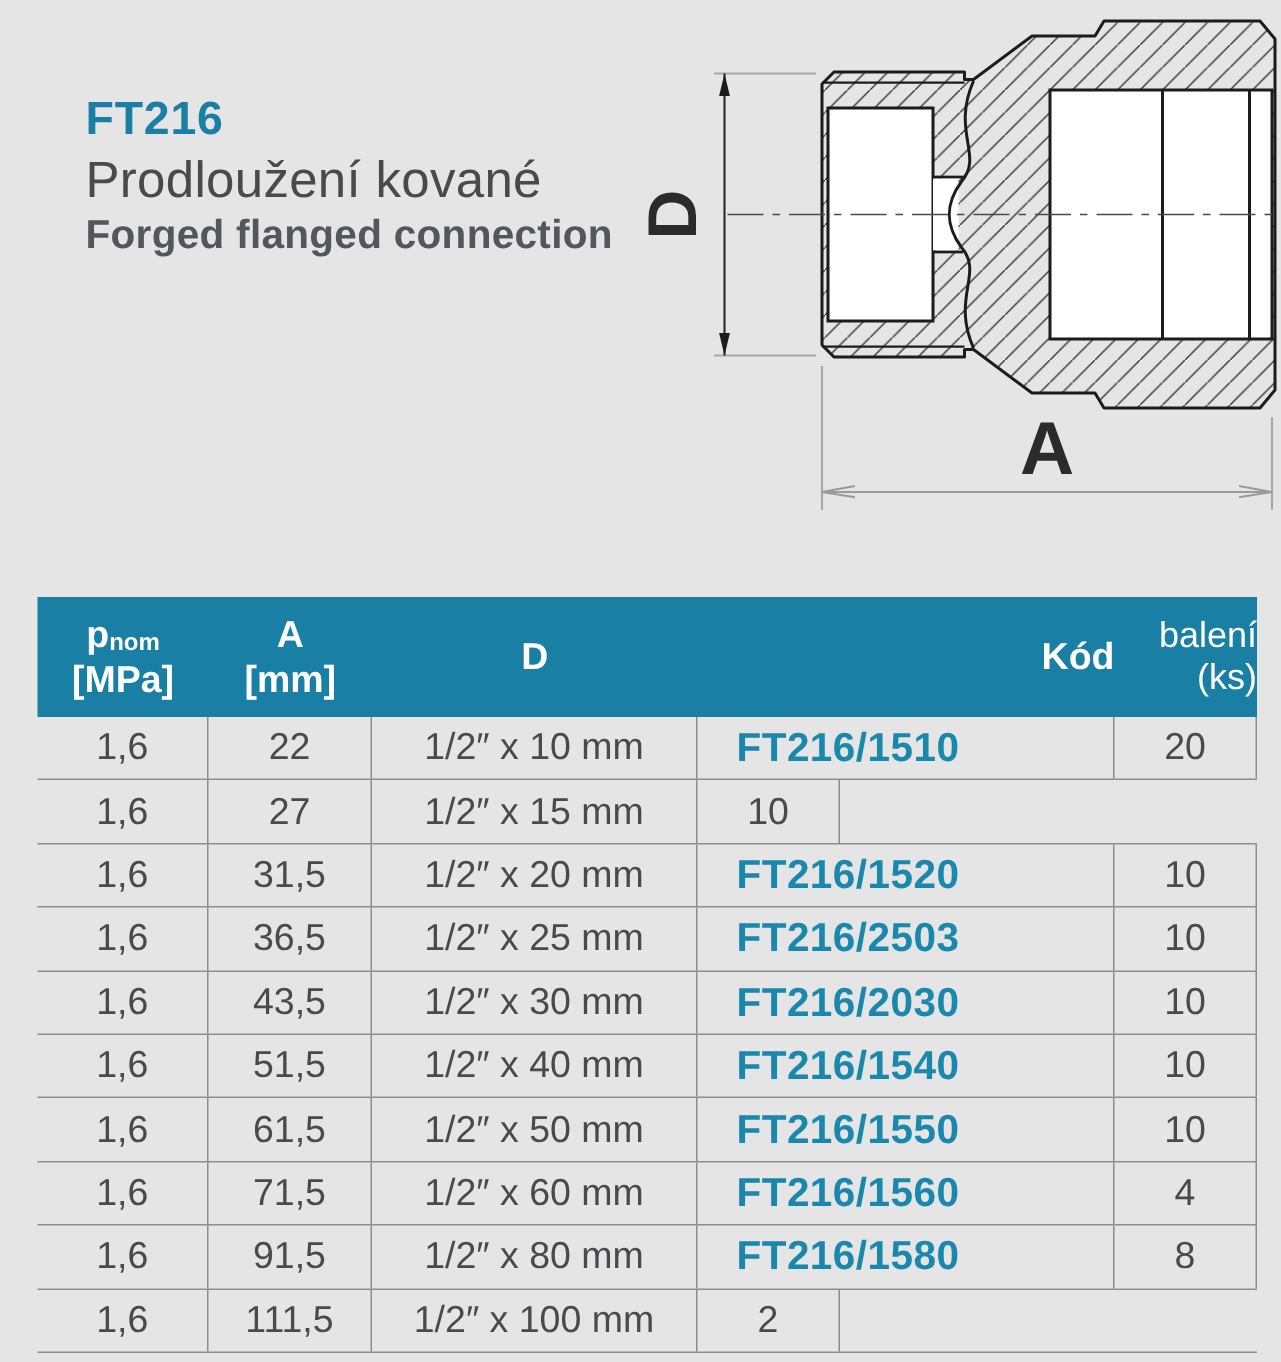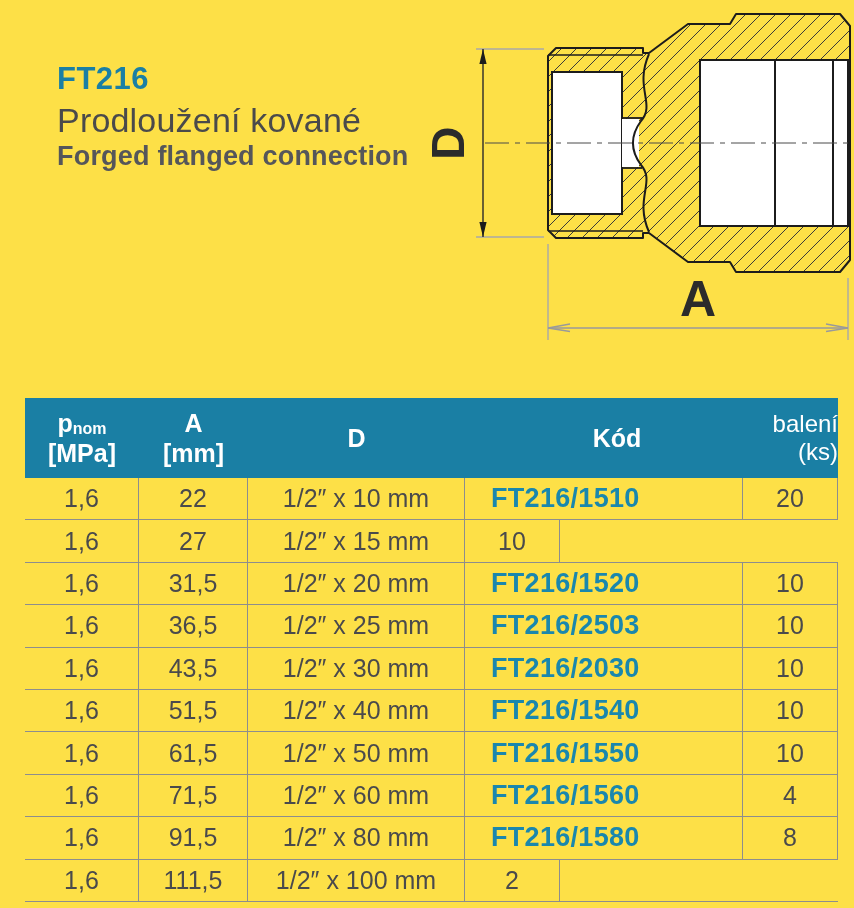--- a/index.html
+++ b/index.html
@@ -1,34 +1,34 @@
 <!DOCTYPE html>
 <html style="--accent: #1a7fa4; --codecol: #1a87ad; --bodytext: #4a4a4c; --border: #8d8d8d;"><head>
 <meta charset="utf-8">
 <style>
   html,body{margin:0;padding:0;background:#ffffff;}
   body{font-family:"Liberation Sans", sans-serif; -webkit-font-smoothing:antialiased;}
-  .page{position:relative;width:854px;height:908px;background:#fde047;overflow:hidden;}
+  .page{position:relative;width:854px;height:908px;background:#e5e5e5;overflow:hidden;}
 
   
   .title-block{position:absolute;left:57px;top:62px;}
   .prod-code{font-size:31px;font-weight:bold;color:var(--accent,#1a7fa4);letter-spacing:.5px;line-height:1.1;}
   .prod-title-cs{font-size:34px;font-weight:normal;color:#4a4a4b;line-height:1.2;margin-top:4px;letter-spacing:.2px;}
   .prod-title-en{font-size:27px;font-weight:bold;color:#55565a;line-height:1.15;letter-spacing:.2px;}
 
   
   .drawing{position:absolute;left:430px;top:0;width:424px;height:345px;}
 
   
   .spec-table{position:absolute;left:25px;top:398px;width:813px;}
   .thead{display:flex;background:var(--accent,#1a7fa4);height:80px;color:#fff;}
   .hcell{box-sizing:border-box;display:flex;flex-direction:column;justify-content:center;align-items:center;text-align:center;}
   .c0{width:114px;} .c1{width:109px;} .c2{width:217px;} .c3{width:278px;} .c4{width:95px;}
   .hcell .hl{font-size:25px;font-weight:bold;line-height:1.2;}
-  .hcell.kod{align-items:center;padding-left:26px;}
+  .hcell.kod{align-items:flex-end;padding-left:26px;}
   .hcell.baleni{align-items:flex-end;padding-right:0;}
   .hcell.baleni .hl{font-weight:normal;font-size:24px;line-height:1.15;}
   .pnom-sub{font-size:16px;font-weight:bold;position:relative;top:2px;}
 
   .tbody{display:block;text-align:right;}
   .trow{display:flex;height:41.4px;border-bottom:1.5px solid var(--border,#8d8d8d);}
   .tcell{box-sizing:border-box;display:flex;align-items:center;justify-content:center;
          font-size:25px;color:var(--bodytext,#4a4a4c);border-right:1.5px solid var(--border,#8d8d8d);}
   .tcell.c4{border-right:1.5px solid var(--border,#8d8d8d);}
   .tcell.c0{border-left:none;}

